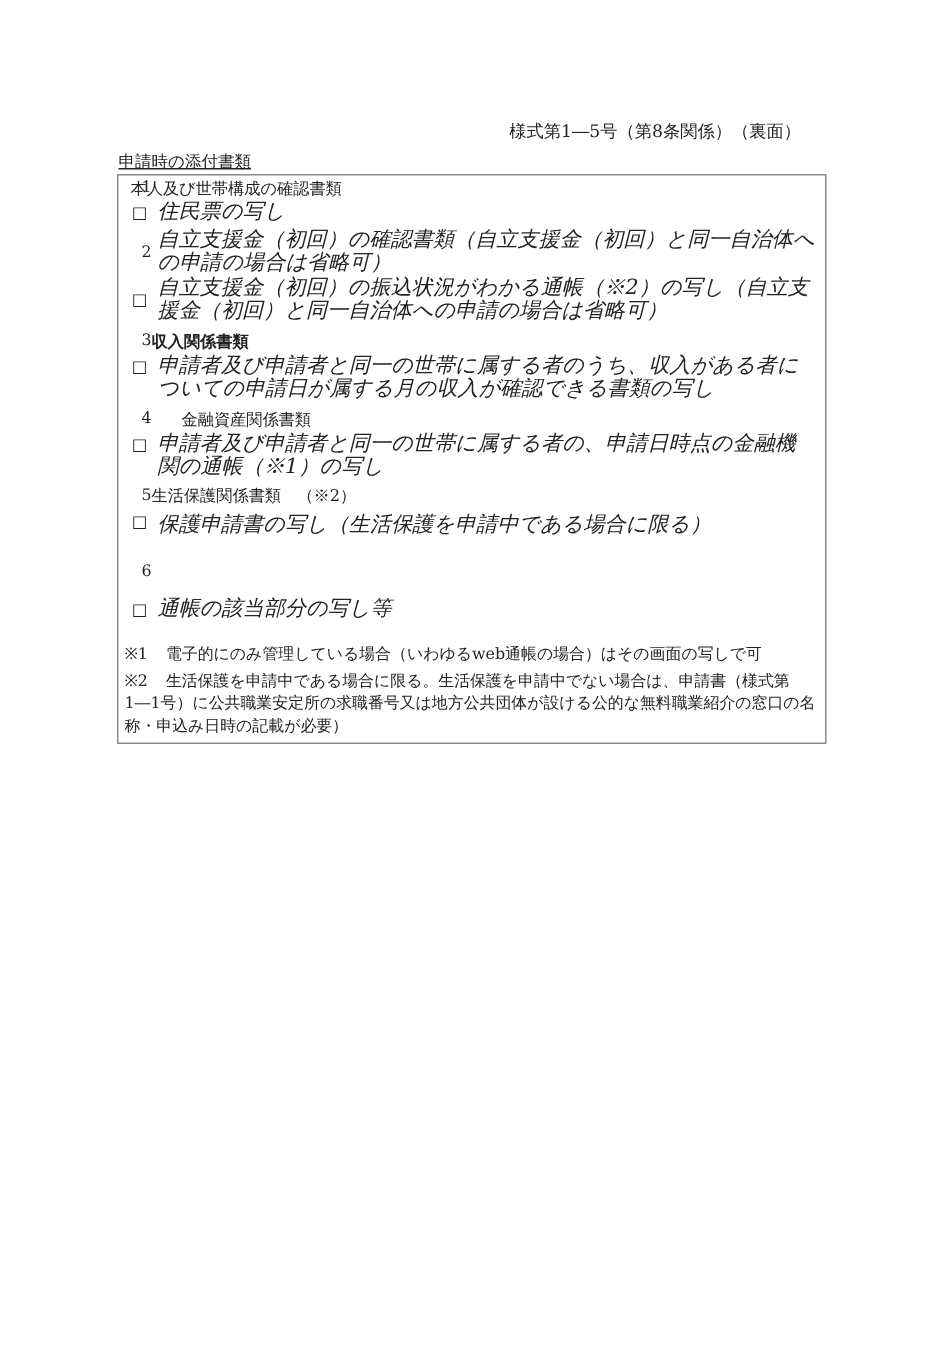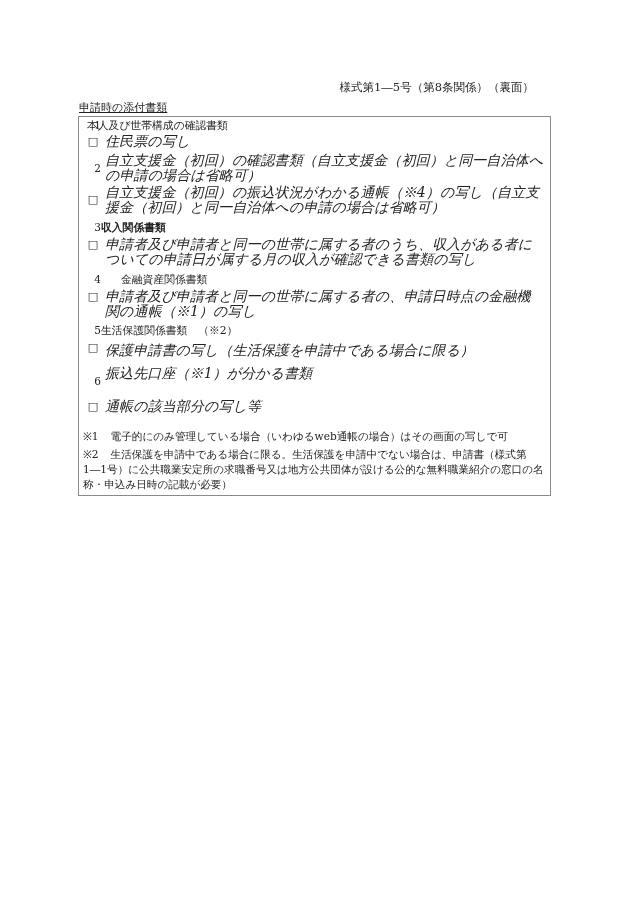--- a/index.html
+++ b/index.html
@@ -103,21 +103,21 @@
     <span class="marker">□</span>
     <span class="text">住民票の写し</span>
   </div>
 
   <div class="row" style="top:36px;height:30px;">
     <span class="num-marker" style="top:8px;">2</span>
     <span class="text">自立支援金（初回）の確認書類（自立支援金（初回）と同一自治体への申請の場合は省略可）</span>
   </div>
   <div class="row" style="top:68px;height:30px;">
     <span class="marker" style="top:7px;">□</span>
-    <span class="text">自立支援金（初回）の振込状況がわかる通帳（※4）の写し（自立支援金（初回）と同一自治体への申請の場合は省略可）</span>
+    <span class="text">自立支援金（初回）の振込状況がわかる通帳（※2）の写し（自立支援金（初回）と同一自治体への申請の場合は省略可）</span>
   </div>
 
   <div class="row" style="top:103px;height:15px;">
     <span class="num-marker">3</span>
     <span class="heading-text" style="left:22px;font-weight:bold;">収入関係書類</span>
   </div>
   <div class="row" style="top:120px;height:30px;">
     <span class="marker">□</span>
     <span class="text">申請者及び申請者と同一の世帯に属する者のうち、収入がある者についての申請日が属する月の収入が確認できる書類の写し</span>
   </div>
@@ -135,21 +135,20 @@
     <span class="num-marker">5</span>
     <span class="heading-text" style="left:22px;white-space:pre;">生活保護関係書類　（※2）</span>
   </div>
   <div class="row" style="top:226px;height:15px;">
     <span class="marker" style="top:-3px;">□</span>
     <span class="text">保護申請書の写し（生活保護を申請中である場合に限る）</span>
   </div>
 
   <div class="row" style="top:249px;height:30px;">
     <span class="num-marker" style="top:8px;">6</span>
-    <span class="text" style="white-space:nowrap;">振込先口座（※1）が分かる書類</span>
   </div>
   <div class="row" style="top:282px;height:15px;">
     <span class="marker">□</span>
     <span class="text">通帳の該当部分の写し等</span>
   </div>
 
   <div class="note" style="top:312px;">
     <span class="note-inline-label">※1</span><span>電子的にのみ管理している場合（いわゆるweb通帳の場合）はその画面の写しで可</span>
   </div>
   <div class="note" style="top:330px;">

